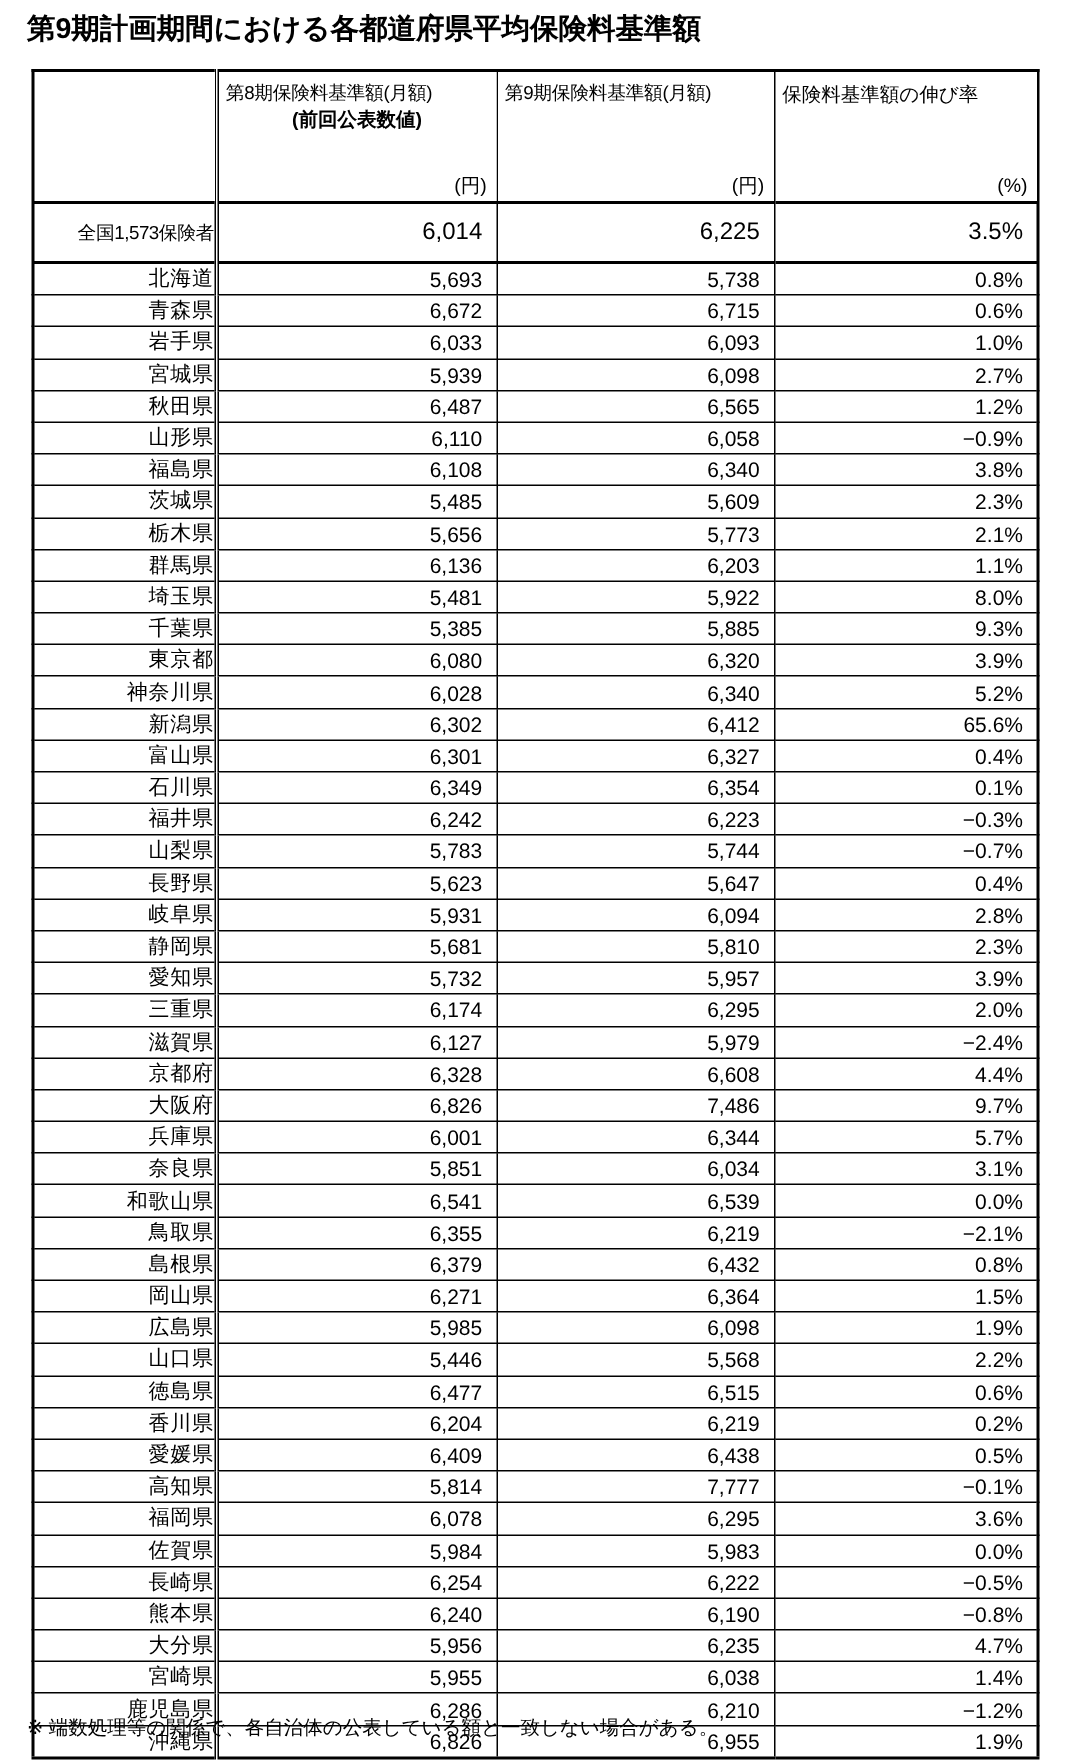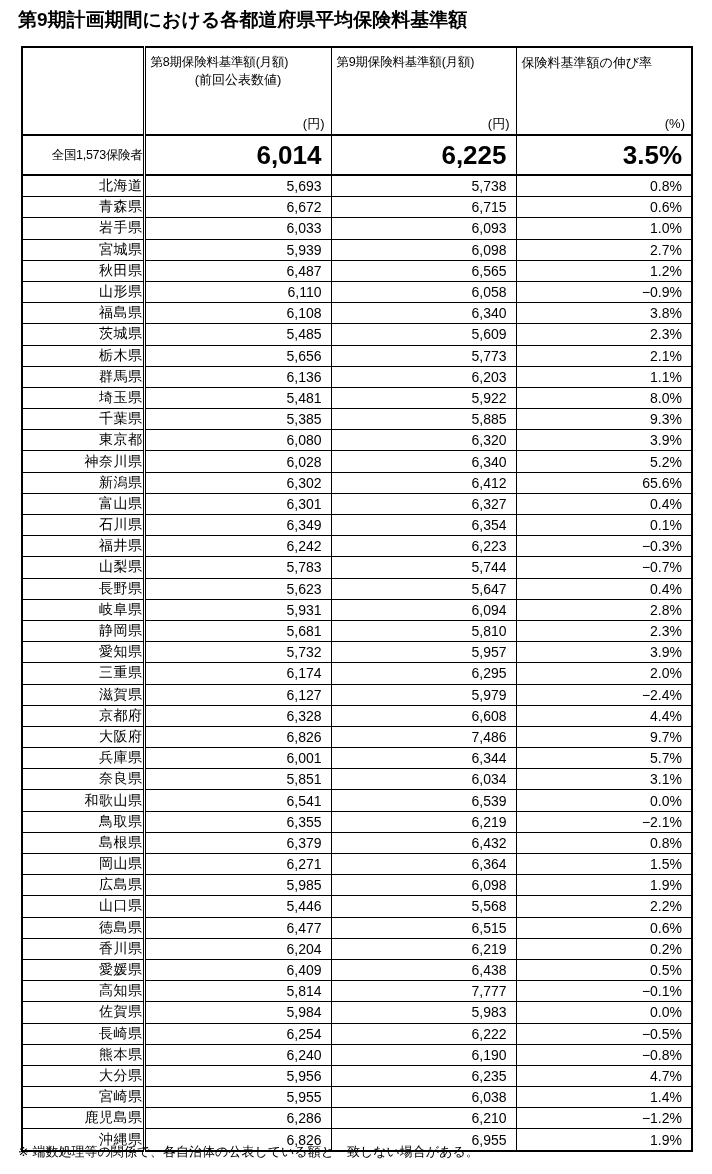--- a/index.html
+++ b/index.html
@@ -88,21 +88,21 @@
     line-height: 17px;
     font-weight: 400;
     white-space: nowrap;
   }
   .hdr-main.tight { font-size: 12.5px; letter-spacing: -0.2px; }
   .hdr-sub {
     display: block;
     text-align: center;
     font-size: 13px;
     line-height: 17px;
-    font-weight: 400;
+    font-weight: 700;
   }
   .hdr-unit {
     position: absolute;
     right: 6px;
     bottom: 3px;
     font-size: 13px;
     line-height: 15px;
   }
 
   
@@ -114,22 +114,22 @@
   td.national-label {
     text-align: right;
     padding-left: 14px;
     font-size: 12.5px;
     letter-spacing: -0.3px;
     white-space: nowrap;
   }
   td.national-value {
     text-align: right;
     padding-right: 9px;
-    font-size: 26px;
-    font-weight: 700;
+    font-size: 16px;
+    font-weight: 400;
   }
 
   
   tr.data-row td {
     height: 20.2px;
   }
   td.pref-name {
     text-align: right;
     font-size: 14px;
     letter-spacing: 0.5px;
@@ -432,20 +432,26 @@
           <td class="num">6,438</td>
           <td class="num">0.5%</td>
         </tr>
         <tr class="data-row">
           <td class="pref-name">高知県</td>
           <td class="num col-sep-left">5,814</td>
           <td class="num">7,777</td>
           <td class="num">−0.1%</td>
         </tr>
         <tr class="data-row">
+          <td class="pref-name">福岡県</td>
+          <td class="num col-sep-left">6,078</td>
+          <td class="num">6,295</td>
+          <td class="num">3.6%</td>
+        </tr>
+        <tr class="data-row">
           <td class="pref-name">佐賀県</td>
           <td class="num col-sep-left">5,984</td>
           <td class="num">5,983</td>
           <td class="num">0.0%</td>
         </tr>
         <tr class="data-row">
           <td class="pref-name">長崎県</td>
           <td class="num col-sep-left">6,254</td>
           <td class="num">6,222</td>
           <td class="num">−0.5%</td>

